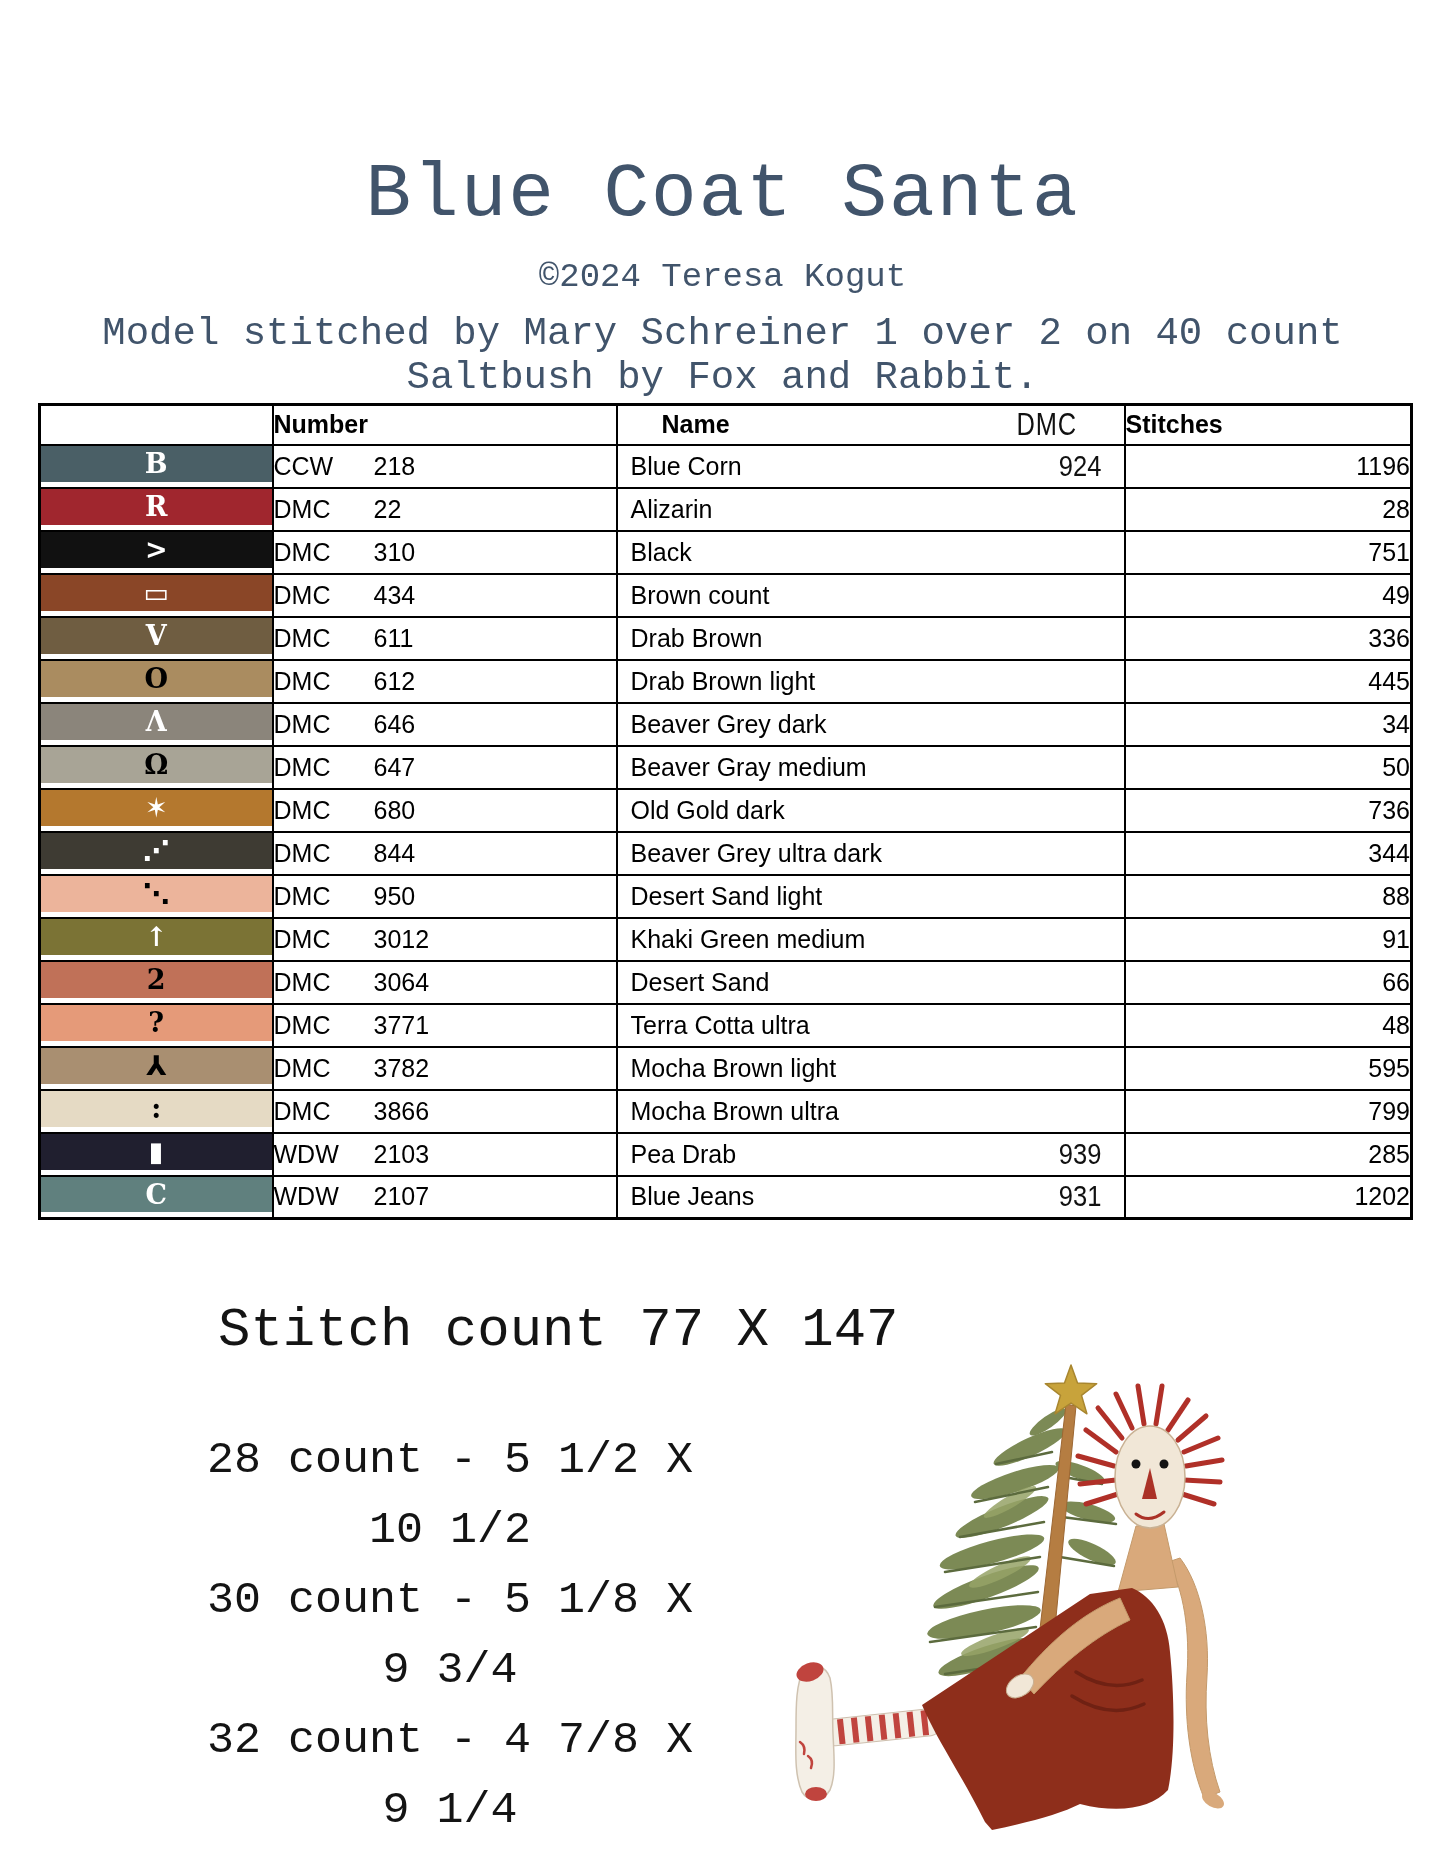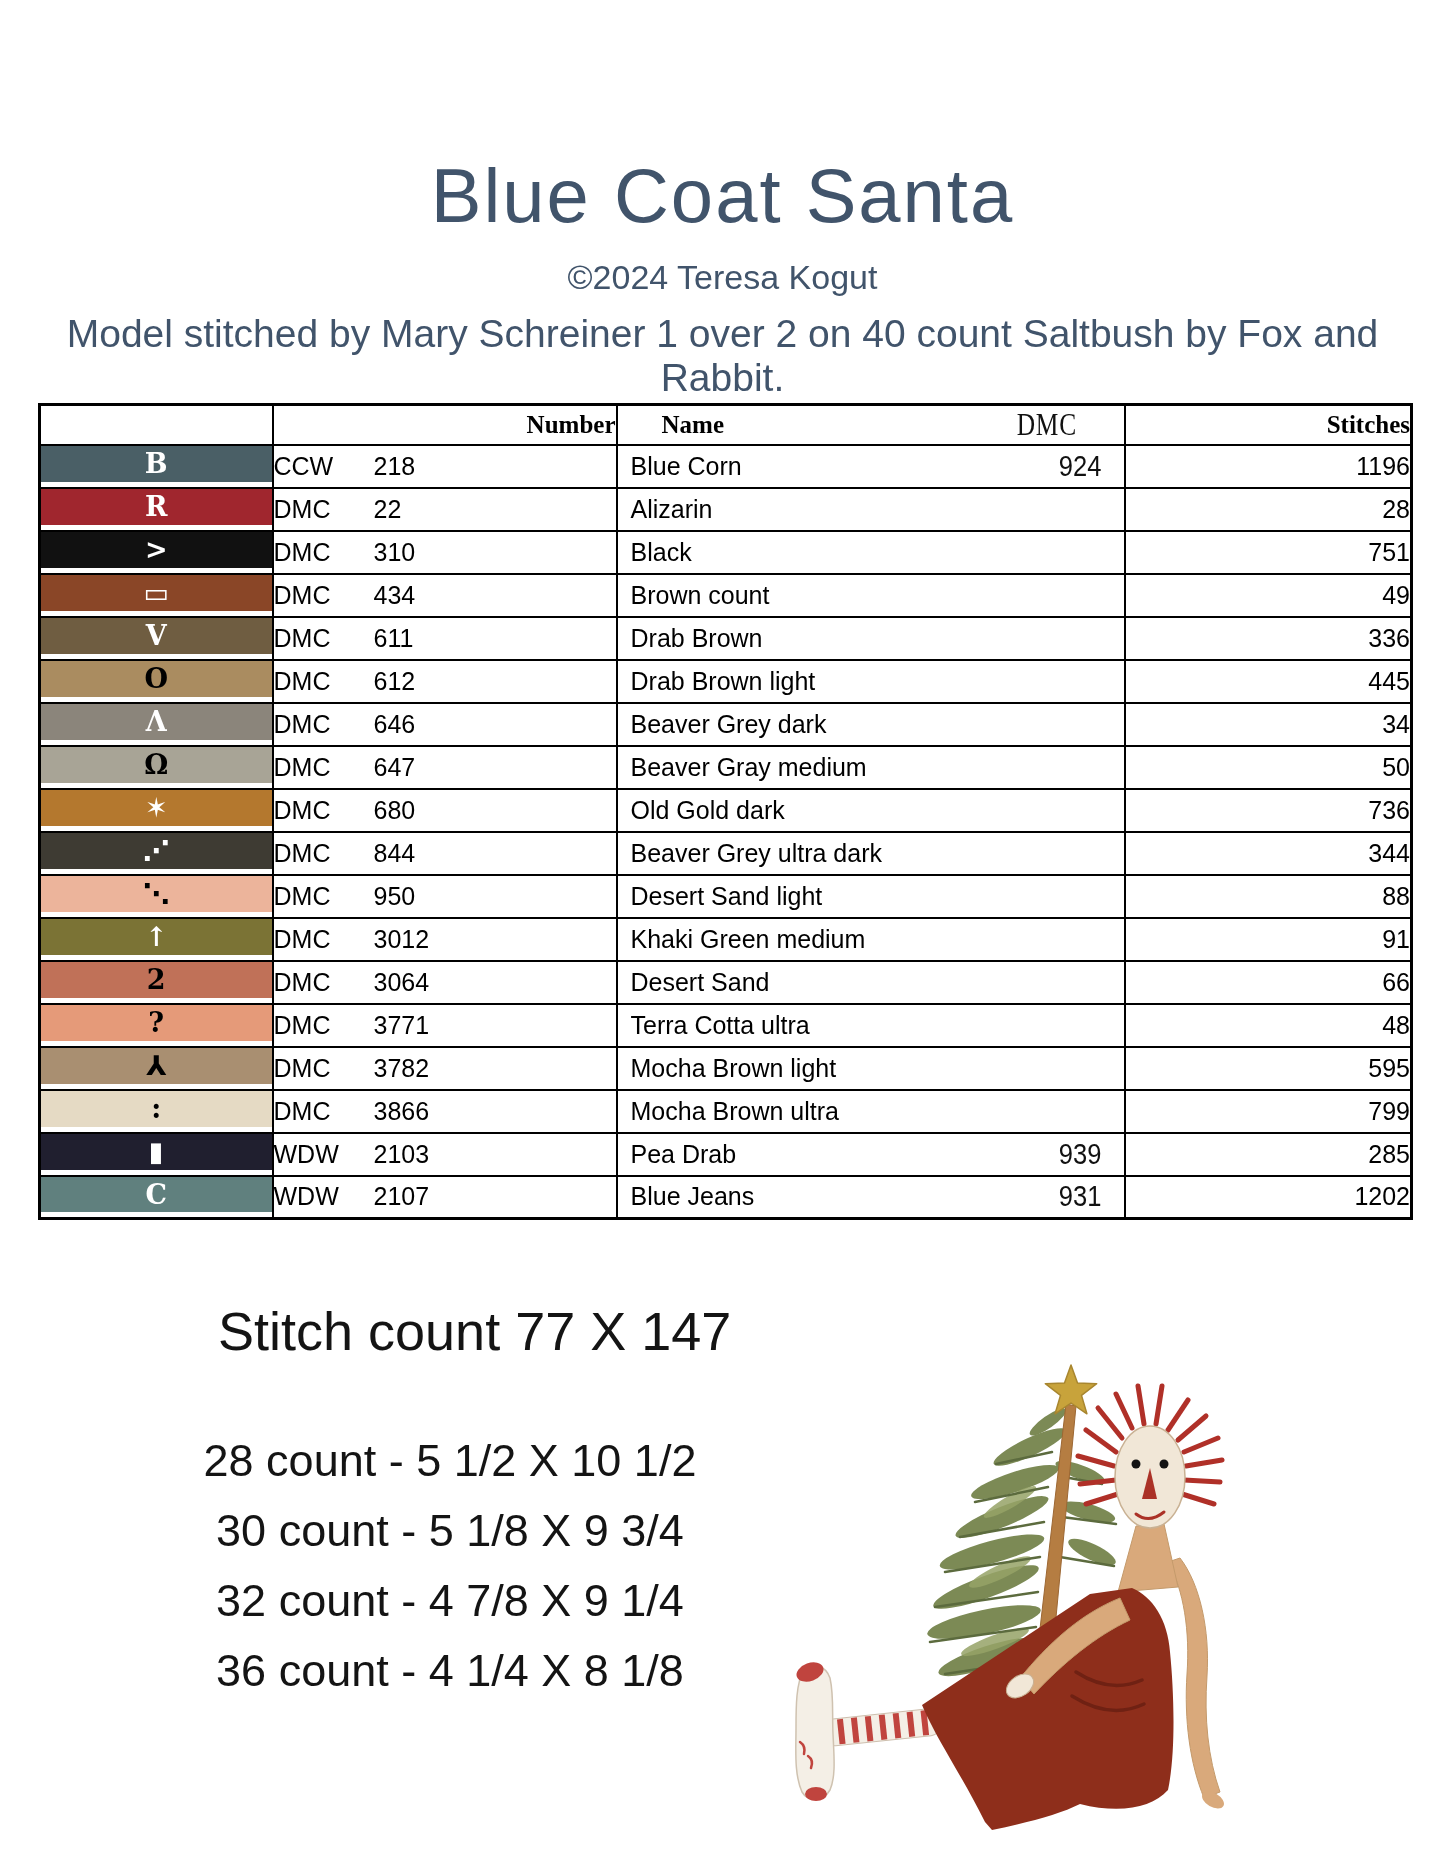--- a/index.html
+++ b/index.html
@@ -4,37 +4,37 @@
 <style>
   :root{
     --body-red:#8e2e1b; --skin:#d9a97b; --face:#f1e7d7; --hair-red:#b03028;
     --tree-green:#77864f; --tree-green-light:#96a367; --tree-green-dark:#5c6b3e;
     --trunk-brown:#b57d42; --star-gold:#c8a33b; --stripe-red:#c0443e;
     --boot-white:#f4efe6; --title-blue:#41546b;
   }
   *{margin:0;padding:0;box-sizing:border-box;}
   body{width:1445px;height:1859px;position:relative;background:#ffffff;
        font-family:"Liberation Sans",sans-serif;color:#000;overflow:hidden;}
-  .hand{font-family:Liberation Sans, sans-serif;}
+  .hand{font-family:Liberation Mono, monospace;}
   .page-title{position:absolute;top:152px;left:0;width:100%;text-align:center;
       font-size:76px;color:var(--title-blue);letter-spacing:2px;}
   .copyright{position:absolute;top:258px;left:0;width:100%;text-align:center;
       font-size:34px;color:var(--title-blue);}
   .model-note{position:absolute;top:312px;left:0;width:100%;text-align:center;
       font-size:39px;color:var(--title-blue);}
 
   table.legend{position:absolute;left:38px;top:403px;width:1372px;
       border-collapse:collapse;table-layout:fixed;}
   table.legend col.c-sym{width:233px;} table.legend col.c-num{width:344px;}
   table.legend col.c-name{width:508px;} table.legend col.c-st{width:287px;}
   table.legend td,table.legend th{border:2px solid #000;padding:0;
       font-size:25px;vertical-align:middle;background:#fff;}
   table.legend{border:3px solid #000;}
   tr.hdr{height:40px;} tr.row{height:43px;}
-  th{text-align:right;font-size:26px;font-family:Liberation Serif, serif;}
+  th{text-align:left;font-size:26px;}
   .hdr-num,.hdr-name{padding-left:13px;font-weight:bold;}
   .hdr-name{display:flex;align-items:center;justify-content:space-between;height:100%;padding-left:44px;}
   .thin{font-weight:normal;font-size:31px;transform:scaleX(.82);transform-origin:center;
       display:inline-block;color:#111;letter-spacing:1px;}
   .hdr-stitches{padding-left:12px;font-weight:bold;}
   td.sym-cell{position:relative;}
   .swatch{position:absolute;left:0;top:0;right:0;bottom:5px;display:flex;
       align-items:center;justify-content:center;
       font-family:"DejaVu Serif","DejaVu Sans",serif;font-weight:bold;font-size:27px;}
   td.num-cell{padding-left:13px;}

